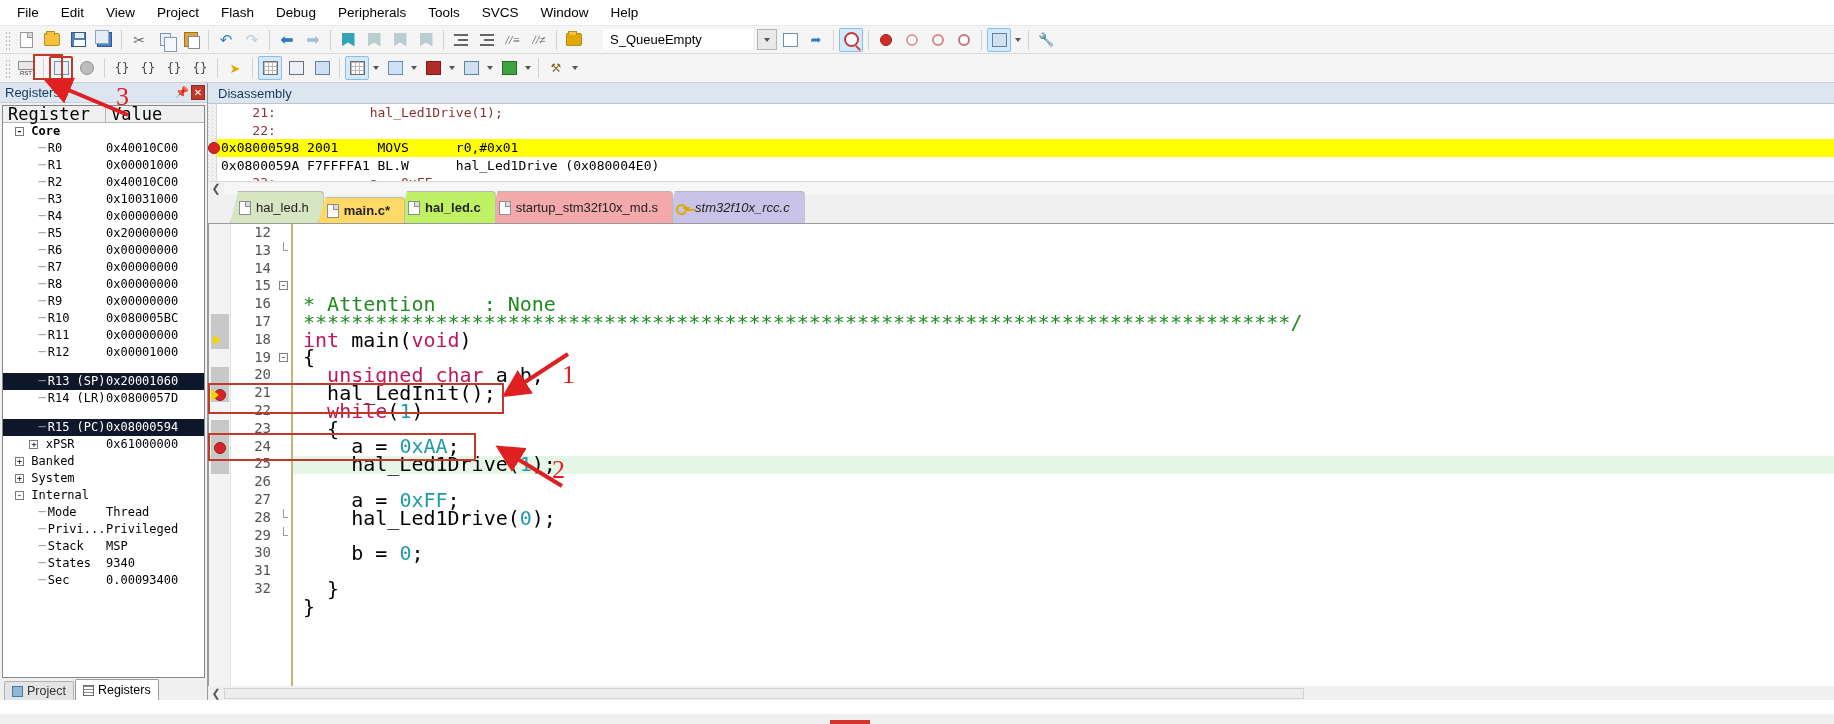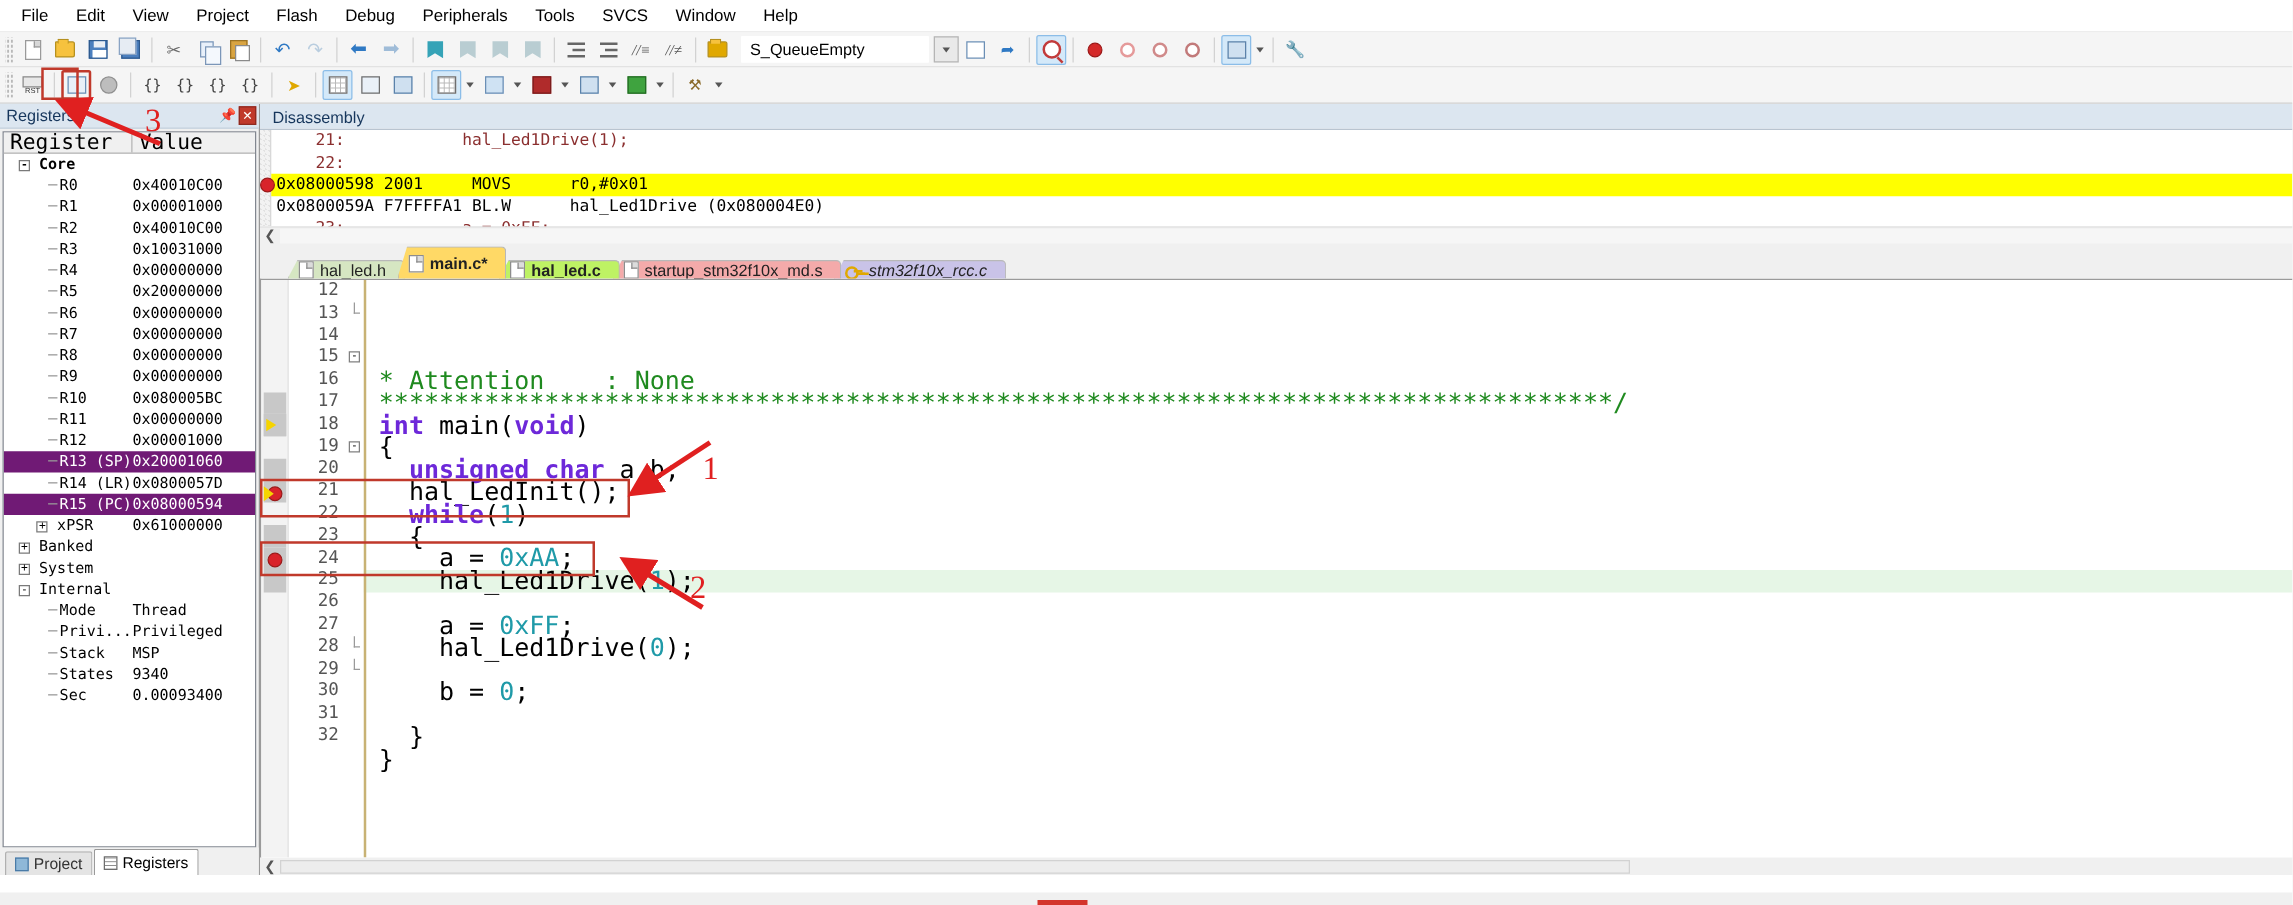--- a/index.html
+++ b/index.html
@@ -33,21 +33,21 @@
     background-size:3px 4px; background-position:1px 1px; }
   .tb-btn {
     width:24px; height:24px; display:flex; align-items:center; justify-content:center;
     margin:0 1px; border:1px solid transparent; border-radius:2px; position:relative;
   }
   .tb-btn.active { border:1px solid #8bbde8; background:#d4e9f9; }
   .tb-sep { width:1px; height:20px; background:#d2d2d2; margin:0 4px; }
   .tb-caret { width:12px; height:24px; display:flex; align-items:center; justify-content:center; }
   .caret-g { width:0;height:0;border-left:3.5px solid transparent;border-right:3.5px solid transparent;border-top:4px solid #555; }
   .combo {
-    display:flex; align-items:center; height:21px; margin-left:6px;
+    display:flex; align-items:center; height:21px; margin-left:16px;
     min-width:150px; background:#fff; border:1px solid #ffffff;
   }
   .combo .val { font-size:13px; padding:0 6px; color:#000; white-space:nowrap; }
   .combo-drop {
     width:20px;height:21px;background:#e9e9e9;border:1px solid #b5b5b5;
     display:flex;align-items:center;justify-content:center; margin-left:4px;
   }
   .doc-ico { width:13px;height:16px;background:#fff;border:1px solid #9a9a9a;position:relative; }
   .doc-ico:after{content:"";position:absolute;top:0;right:0;width:4px;height:4px;background:#d7d7d7;border-left:1px solid #9a9a9a;border-bottom:1px solid #9a9a9a;}
   .folder-ico{width:16px;height:13px;background:#f6c23e;border:1px solid #b5901f;border-radius:1px 2px 2px 1px;position:relative;}
@@ -101,21 +101,21 @@
   .x-btn { width:14px;height:15px;background:#c0392b;color:#fff;font-size:10px;display:flex;align-items:center;justify-content:center;border:1px solid #8e2a20; }
   .reg-table { flex:1; background:#fff; margin:2px 2px 0 2px; border:1px solid #828790; overflow:hidden;
     font-family:"DejaVu Sans Mono","Liberation Mono",monospace; font-size:12px; }
   .reg-head { display:flex; height:17px; background:#f0f0f0; border-bottom:1px solid #b4b4b4; }
   .reg-head div { padding-left:5px; line-height:16px; font-size:17px; }
   .reg-head .c1 { width:103px; border-right:1px solid #b4b4b4; }
   .reg-head .c2 { flex:1; }
   .reg-row { display:flex; height:17px; line-height:17px; white-space:pre; }
   .reg-row .nm { width:103px; padding-left:12px; overflow:hidden; }
   .reg-row .vl { flex:1; }
-  .reg-row.sel { background:#701a75; color:#fff; }
+  .reg-row.sel { background:#0f172a; color:#fff;margin-top:12px; }
   .tree-exp { display:inline-block; width:9px;height:9px;border:1px solid #7a7a7a;background:#fff;
     font-size:9px;line-height:7px;text-align:center;vertical-align:1px;font-family:"DejaVu Sans Mono",monospace;color:#000;}
   .dotline { display:inline-block; width:11px; text-align:center; color:#9a9a9a; }
   .bold { font-weight:bold; }
   .left-tabs { height:22px; background:#f0f0f0; display:flex; align-items:flex-end; padding-left:4px; gap:1px; }
   .ltab { height:19px; display:flex; align-items:center; gap:4px; padding:0 7px; font-size:12.5px;
     background:#e4e4e4; border:1px solid #b0b0b0; border-bottom:none; border-radius:2px 2px 0 0; color:#333; }
   .ltab.on { background:#fff; height:21px; border-color:#9a9a9a; color:#000; }
   .ltab .mini { width:11px;height:11px; }
   .mini-proj { background:#8fb8d8; border:1px solid #4a7ba7; }
@@ -141,21 +141,21 @@
   .dis-line .addr { color:#000; }
   .bp-mark { position:absolute; left:-9px; top:3px; width:12px;height:12px;border-radius:50%;
       background:#d8232a; border:1px solid #9c1a1a; z-index:3;}
   .disasm-hscroll { height:14px; background:#f0f0f0; display:flex; align-items:center; border-top:1px solid #dcdcdc;}
   .hs-left { width:16px; text-align:center; font-size:11px; color:#555; }
   .hs-track { flex:1; height:12px; background:#f6f6f6; }
 
   
   .ed-tabs { height:28px; display:flex; align-items:flex-end; padding-left:22px; gap:0px;
       background:#f0f0f0; }
-  .etab { height:15px; display:flex; align-items:center; gap:5px; padding:0 14px 0 8px;
+  .etab { height:32px; display:flex; align-items:center; gap:5px; padding:0 14px 0 8px;
       font-size:13px; color:#222; position:relative; margin-right:-6px;
       border:1px solid #b8b8b8; border-bottom:none;
       clip-path: polygon(8px 0,100% 0,100% 100%,0 100%);
       border-radius:2px 4px 0 0; }
   .etab.on { height:26px; font-weight:bold; }
   .etab .fico { width:12px;height:14px;background:#fff;border:1px solid #8d8d8d;position:relative;flex:0 0 auto;}
   .etab .fico:after{content:"";position:absolute;top:0;right:0;width:4px;height:4px;background:#dcdcdc;border-left:1px solid #8d8d8d;border-bottom:1px solid #8d8d8d;}
   .etab .kico { width:14px;height:13px;flex:0 0 auto; position:relative;}
   .etab .kico:before{content:"";position:absolute;left:0;top:3px;width:7px;height:7px;border:2px solid #e0a800;border-radius:50%;}
   .etab .kico:after{content:"";position:absolute;left:7px;top:6px;width:7px;height:2px;background:#e0a800;
@@ -169,21 +169,21 @@
   .grey-box { background:#c8c8c8; }
   .ed-numcol { width:46px; text-align:right; padding-right:6px; background:#fff;
       font-family:"DejaVu Sans Mono","Liberation Mono",monospace; font-size:14px; color:#555;
       border-right:none; }
   .ed-fold { width:14px; background:#fff; position:relative; }
   .ed-code { flex:1; position:relative; font-family:"DejaVu Sans Mono","Liberation Mono",monospace;
       font-size:20px; white-space:pre; }
   .ln { height:17.8px; line-height:17.8px; }
   .ln.cur { background:#e6f6e6; }
   .code-bar { position:absolute; left:0; top:0; bottom:0; width:2px; background:#c8b274; }
-  .kw { color:#6d28d9;font-weight:bold; }
+  .kw { color:#be185d; }
   .num { color:#1f9aa8; }
   .cmt { color:#1f8a1f; }
   .plain { color:#000; }
   .fold-box { position:absolute; left:2px; width:9px;height:9px;border:1px solid #808080;background:#fff;
       font-size:9px;line-height:7px;text-align:center;color:#000;font-family:"DejaVu Sans Mono",monospace;}
 
   .ed-hscroll { height:14px; background:#f0f0f0; display:flex; align-items:center; }
   .ed-hthumb { height:11px; background:#ededed; border:1px solid #d2d2d2; }
 
   

